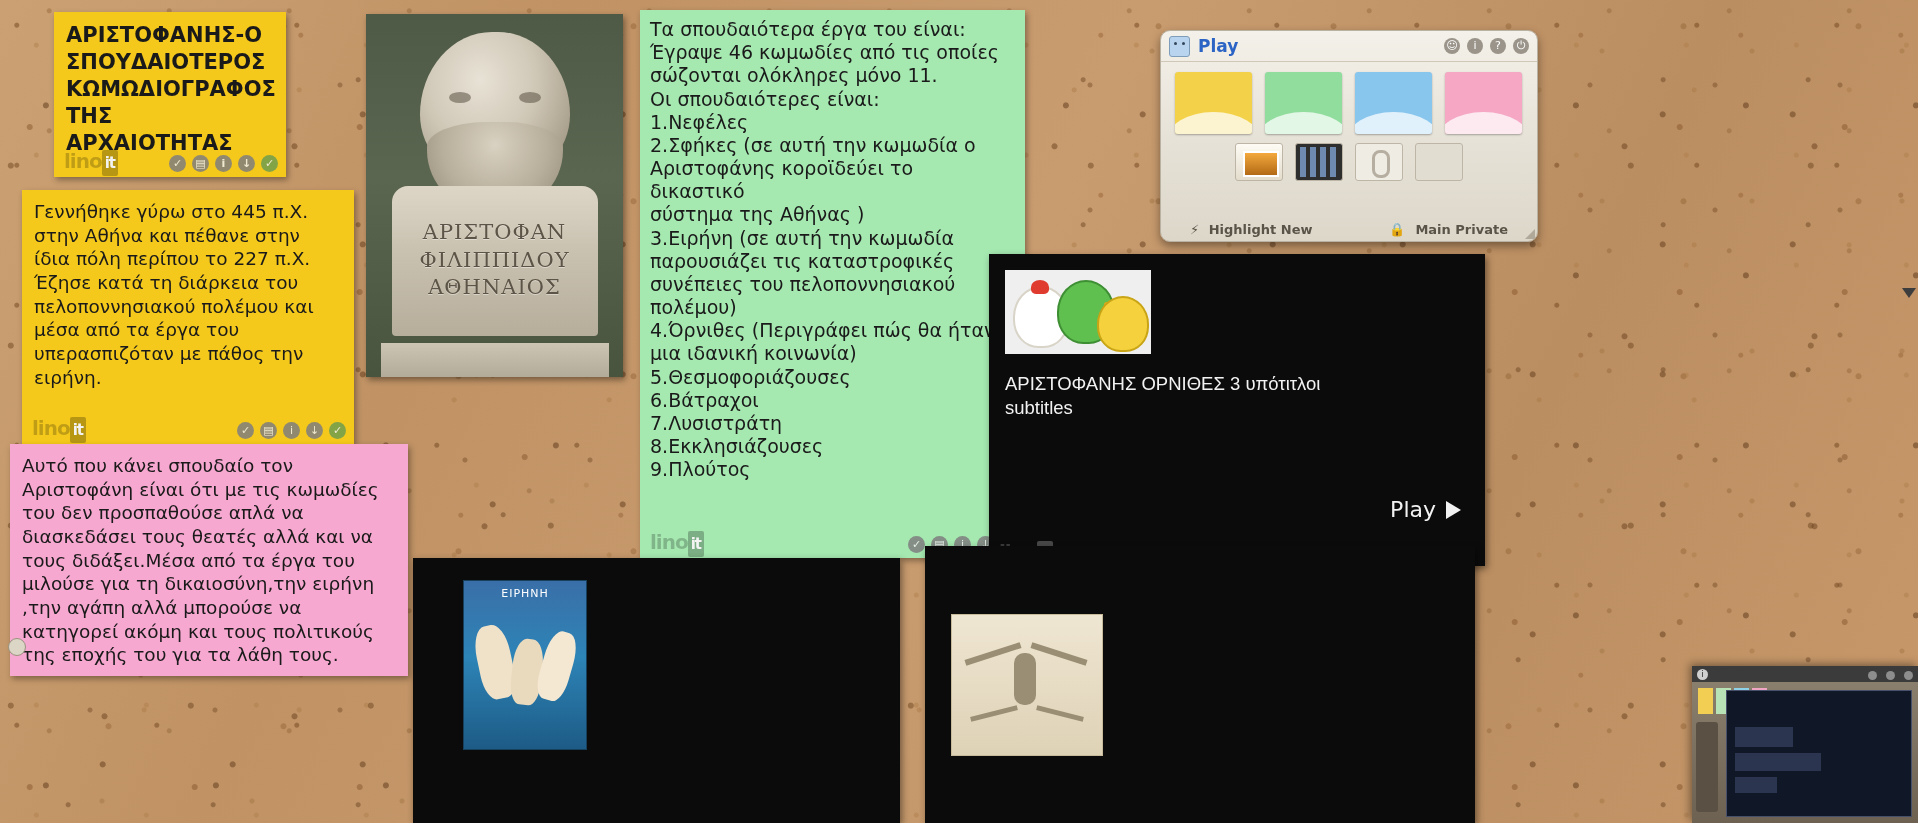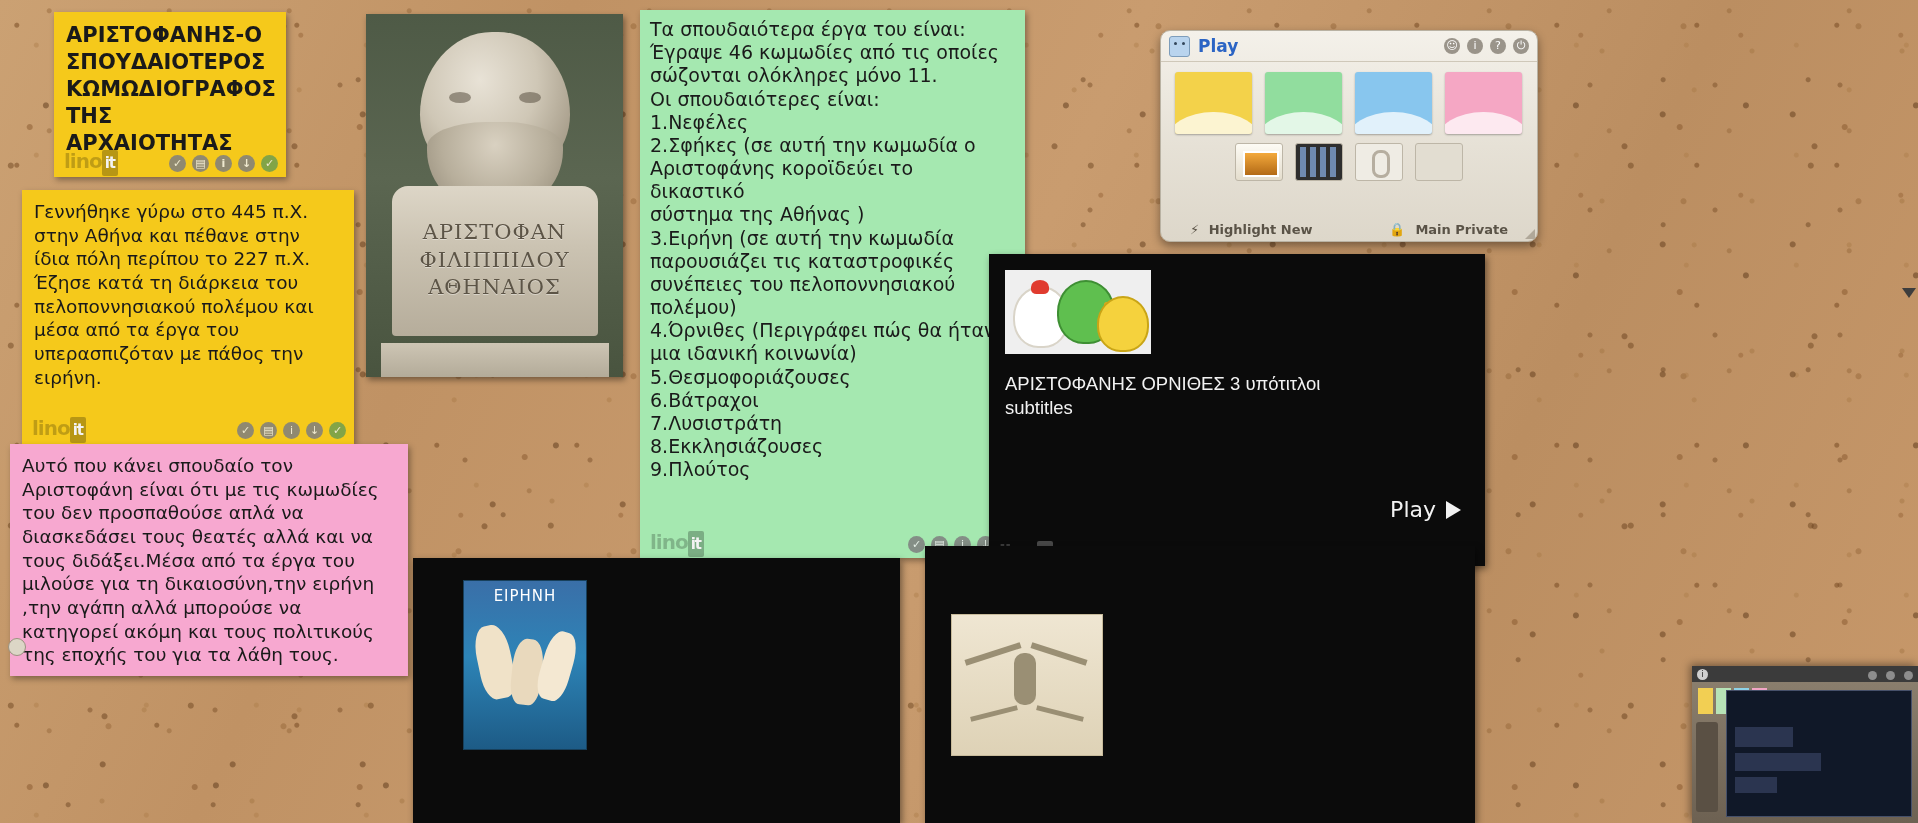--- a/index.html
+++ b/index.html
@@ -396,21 +396,21 @@
   }
   #video-b .poster {
     position: absolute;
     left: 50px; top: 22px;
     width: 122px; height: 168px;
     background: linear-gradient(180deg,#3a6fa8 0%, #2d84b7 45%, #1d5b86 100%);
     border: 1px solid #17405c;
   }
   #video-b .poster .ptitle {
     text-align: center;
-    font-size: 15px;
+    font-size: 11px;
     color: #fff;
     padding-top: 6px;
     letter-spacing: 1px;
   }
   #video-b .poster .fig {
     position: absolute;
     border-radius: 50%;
   }
   #video-b .poster .f1 { left: 14px; top: 44px; width: 34px; height: 74px; background:#f0e2c8; border-radius:40% 40% 35% 35%; transform: rotate(-12deg);}
   #video-b .poster .f2 { left: 48px; top: 58px; width: 30px; height: 66px; background:#e9d9bd; border-radius:40% 40% 35% 35%; transform: rotate(6deg);}

